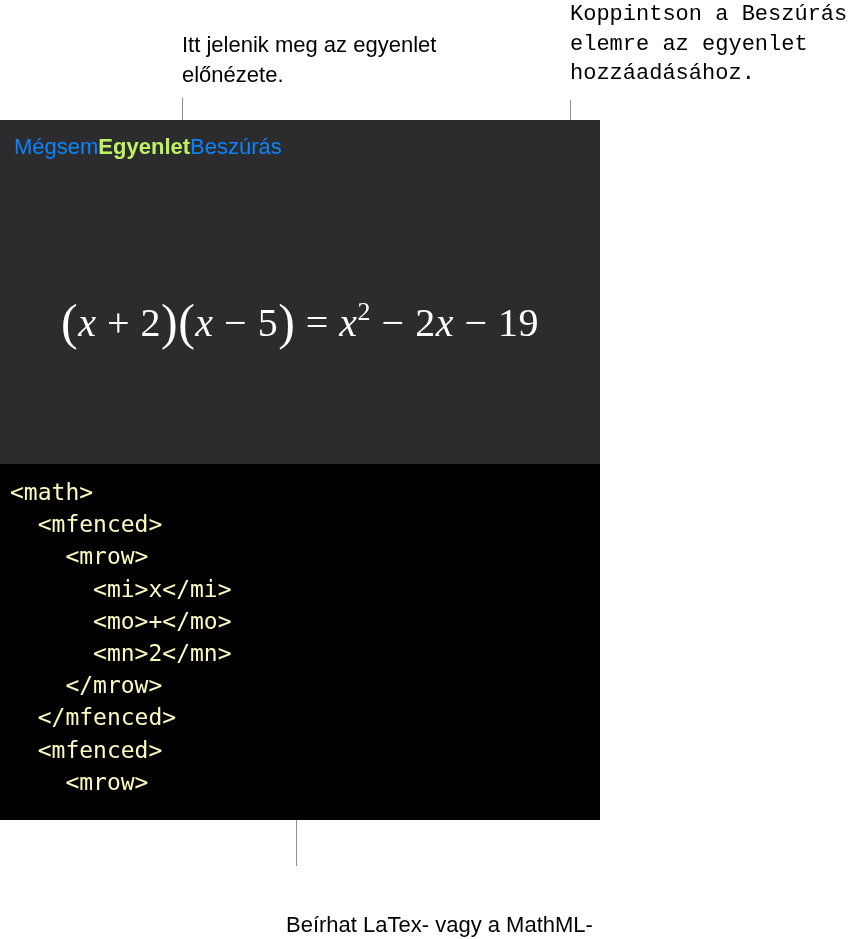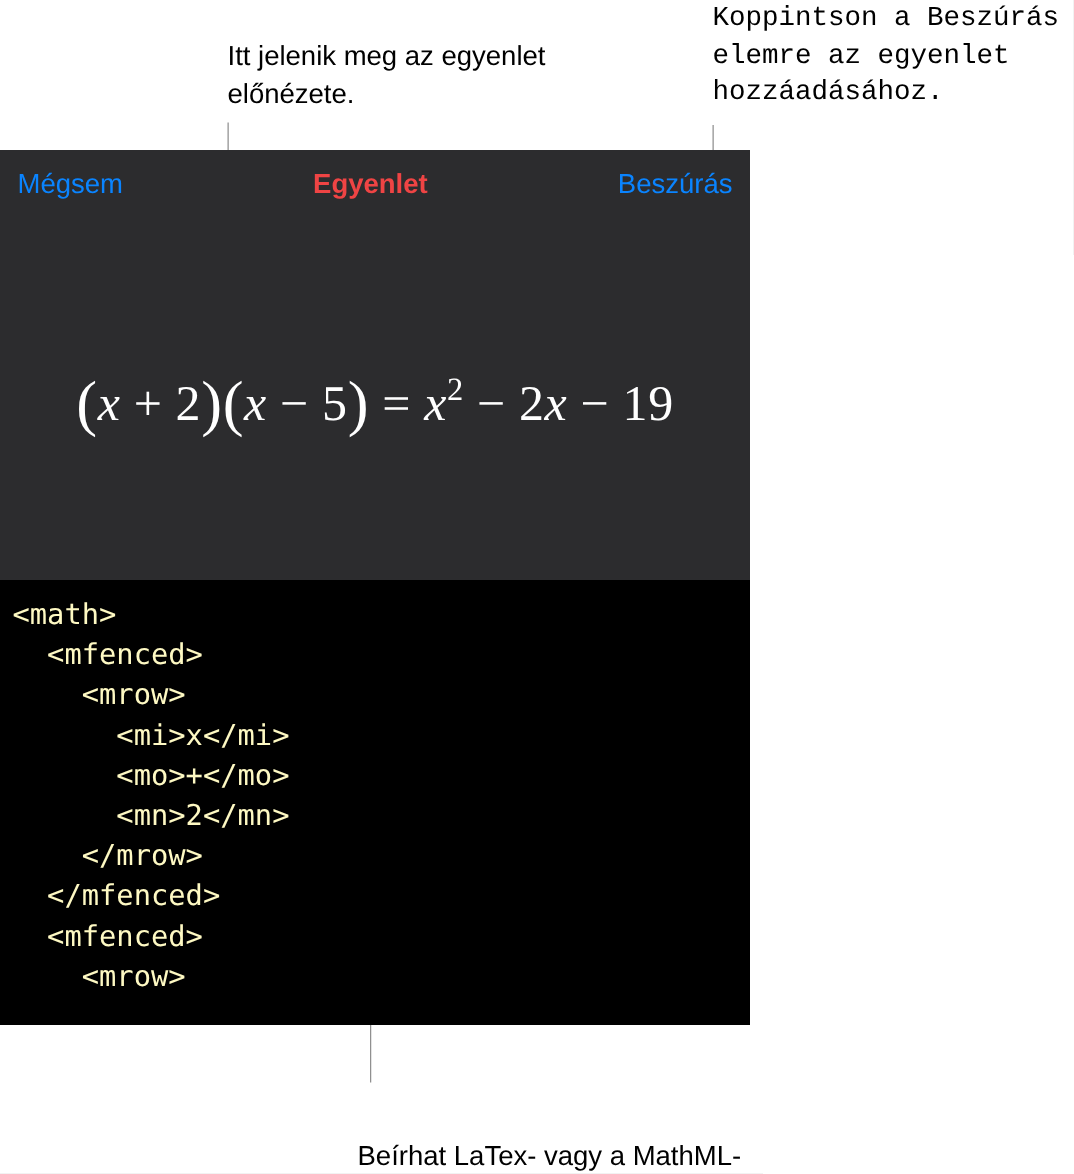--- a/index.html
+++ b/index.html
@@ -43,31 +43,31 @@
     background: #2c2c2e;
     display: flex;
     flex-direction: column;
     overflow: hidden;
   }
 
   .titlebar {
     height: 54px;
     display: flex;
     align-items: center;
-    justify-content: space-between;
+    justify-content: flex-start;
     padding: 0 14px;
   }
   .titlebar .btn {
     color: #0a84ff;
     font-size: 22px;
     font-weight: 400;
     cursor: pointer;
   }
   .titlebar .title {
-    color: #ef4444;
+    color: #bef264;
     font-size: 22px;
     font-weight: 600;
   }
 
   .preview-area {
     flex: 0 0 290px;
     display: flex;
     align-items: center;
     justify-content: center;
     padding: 0 10px;

